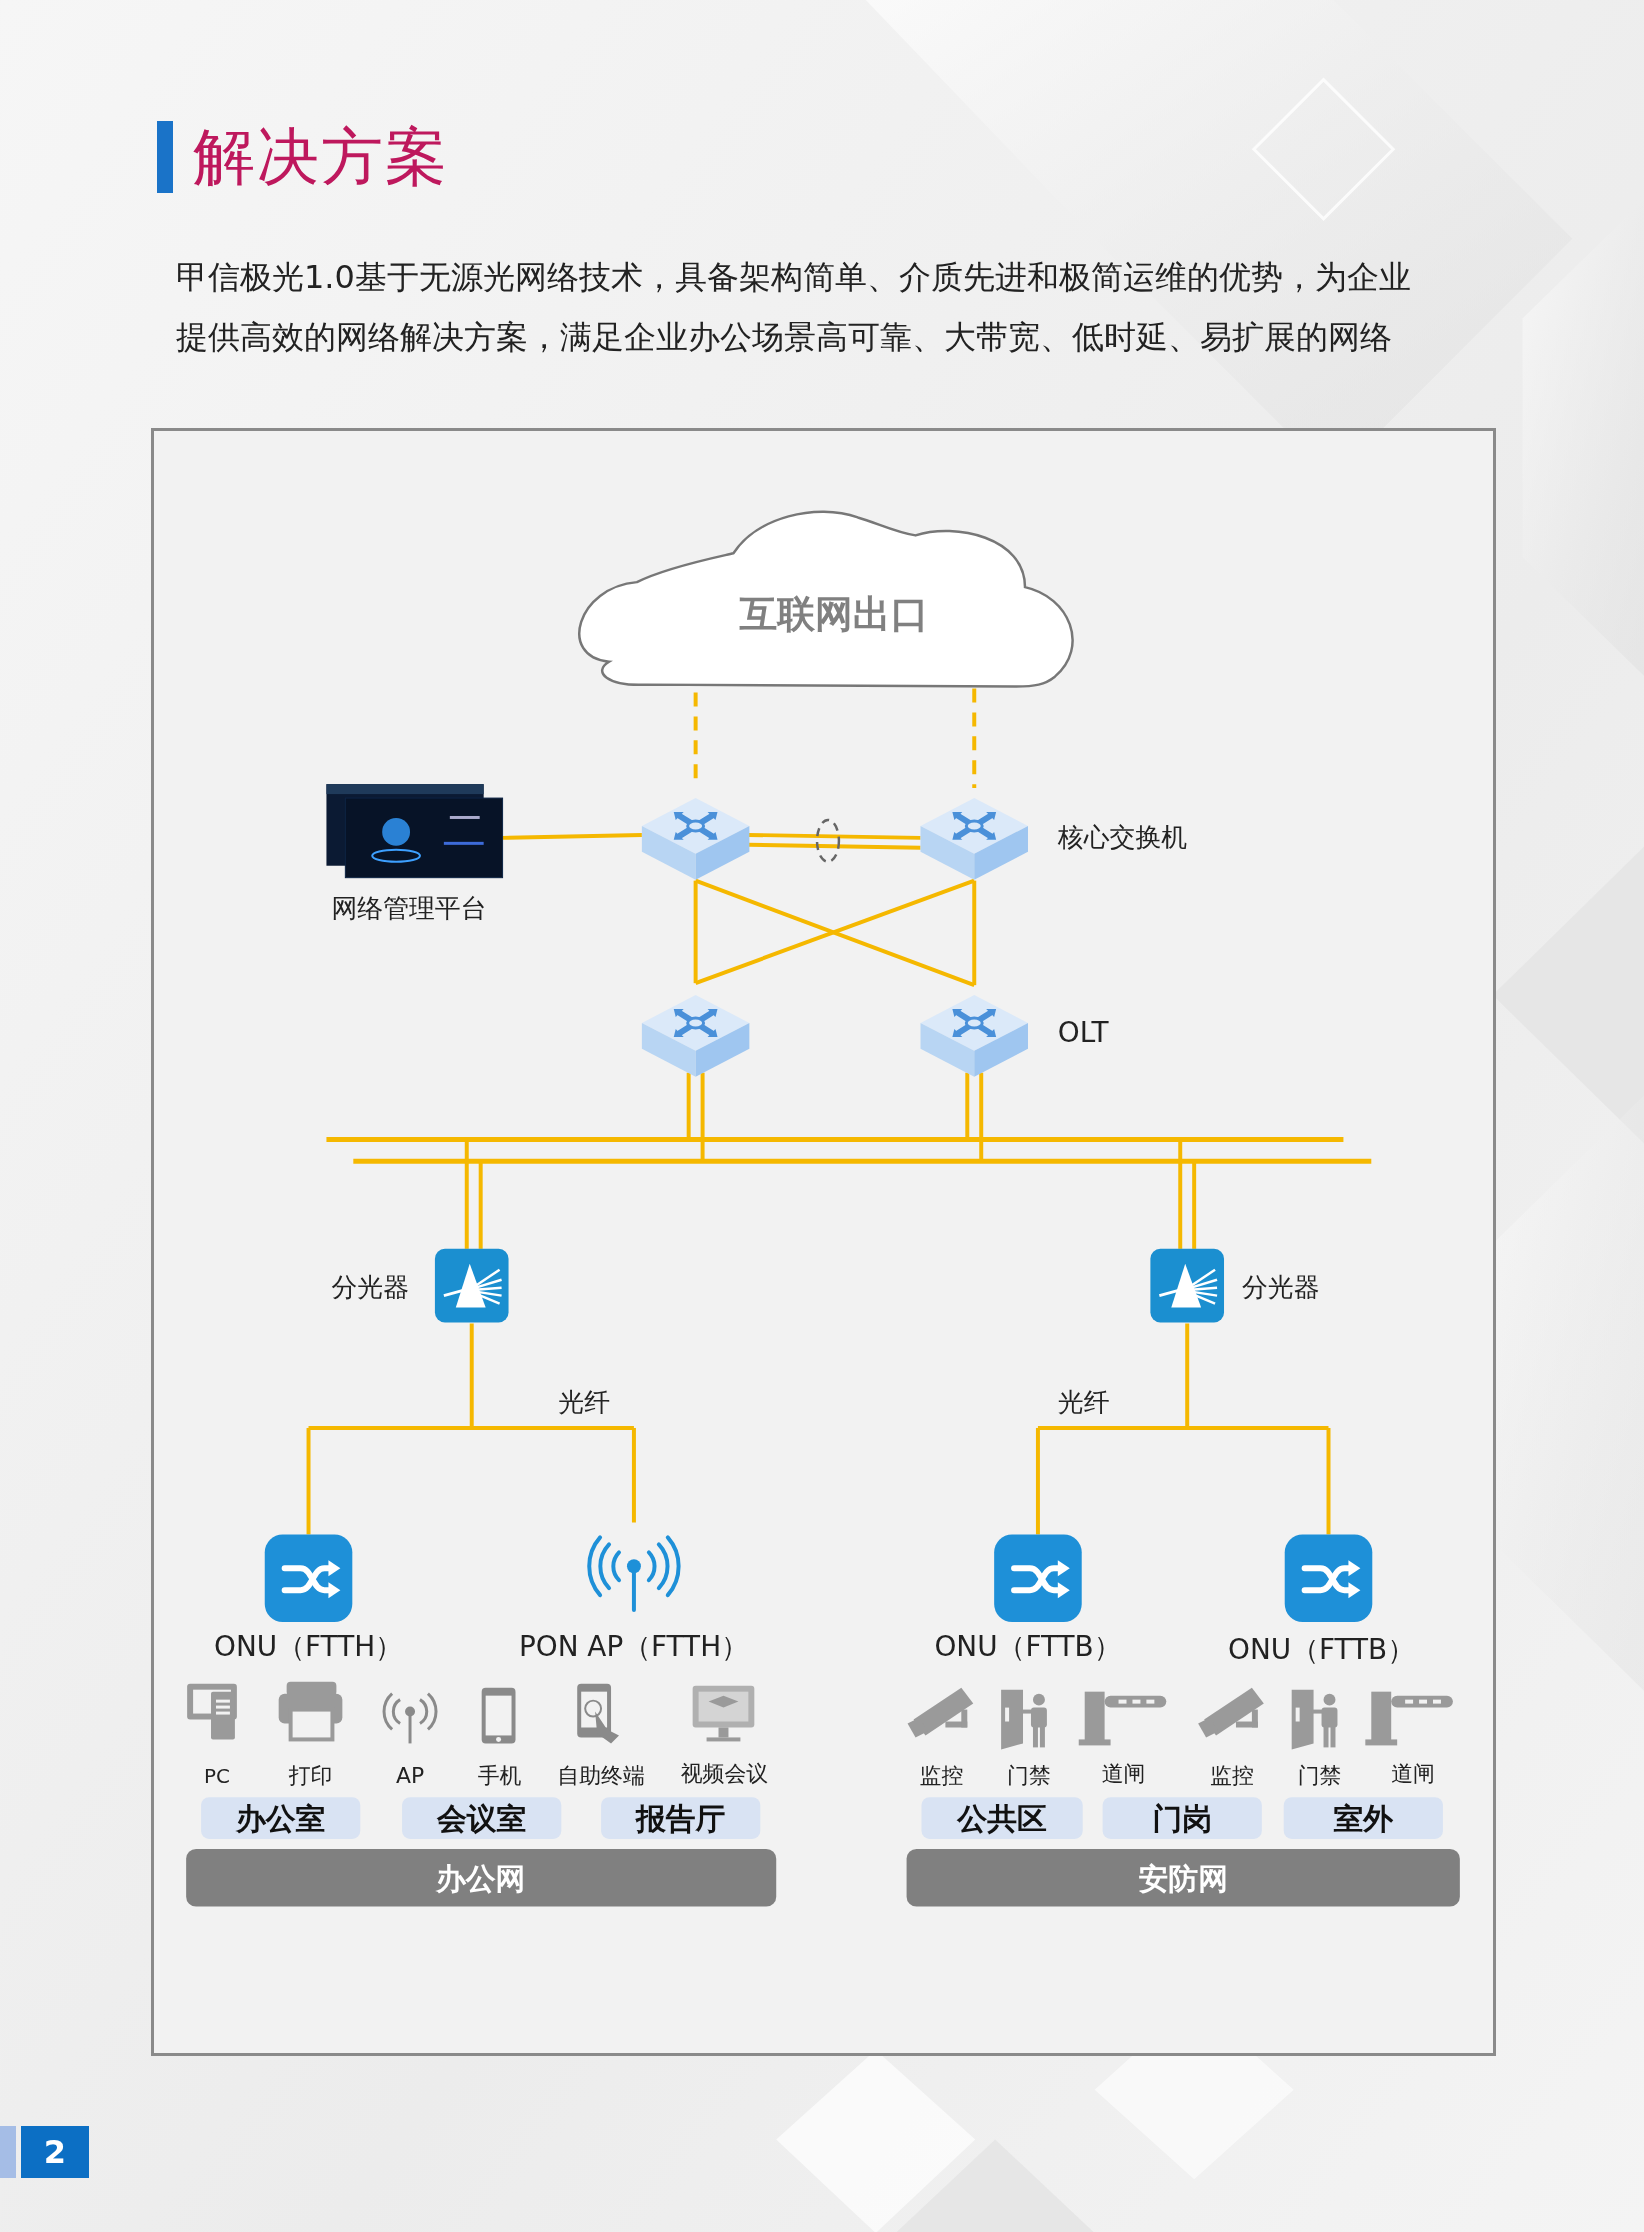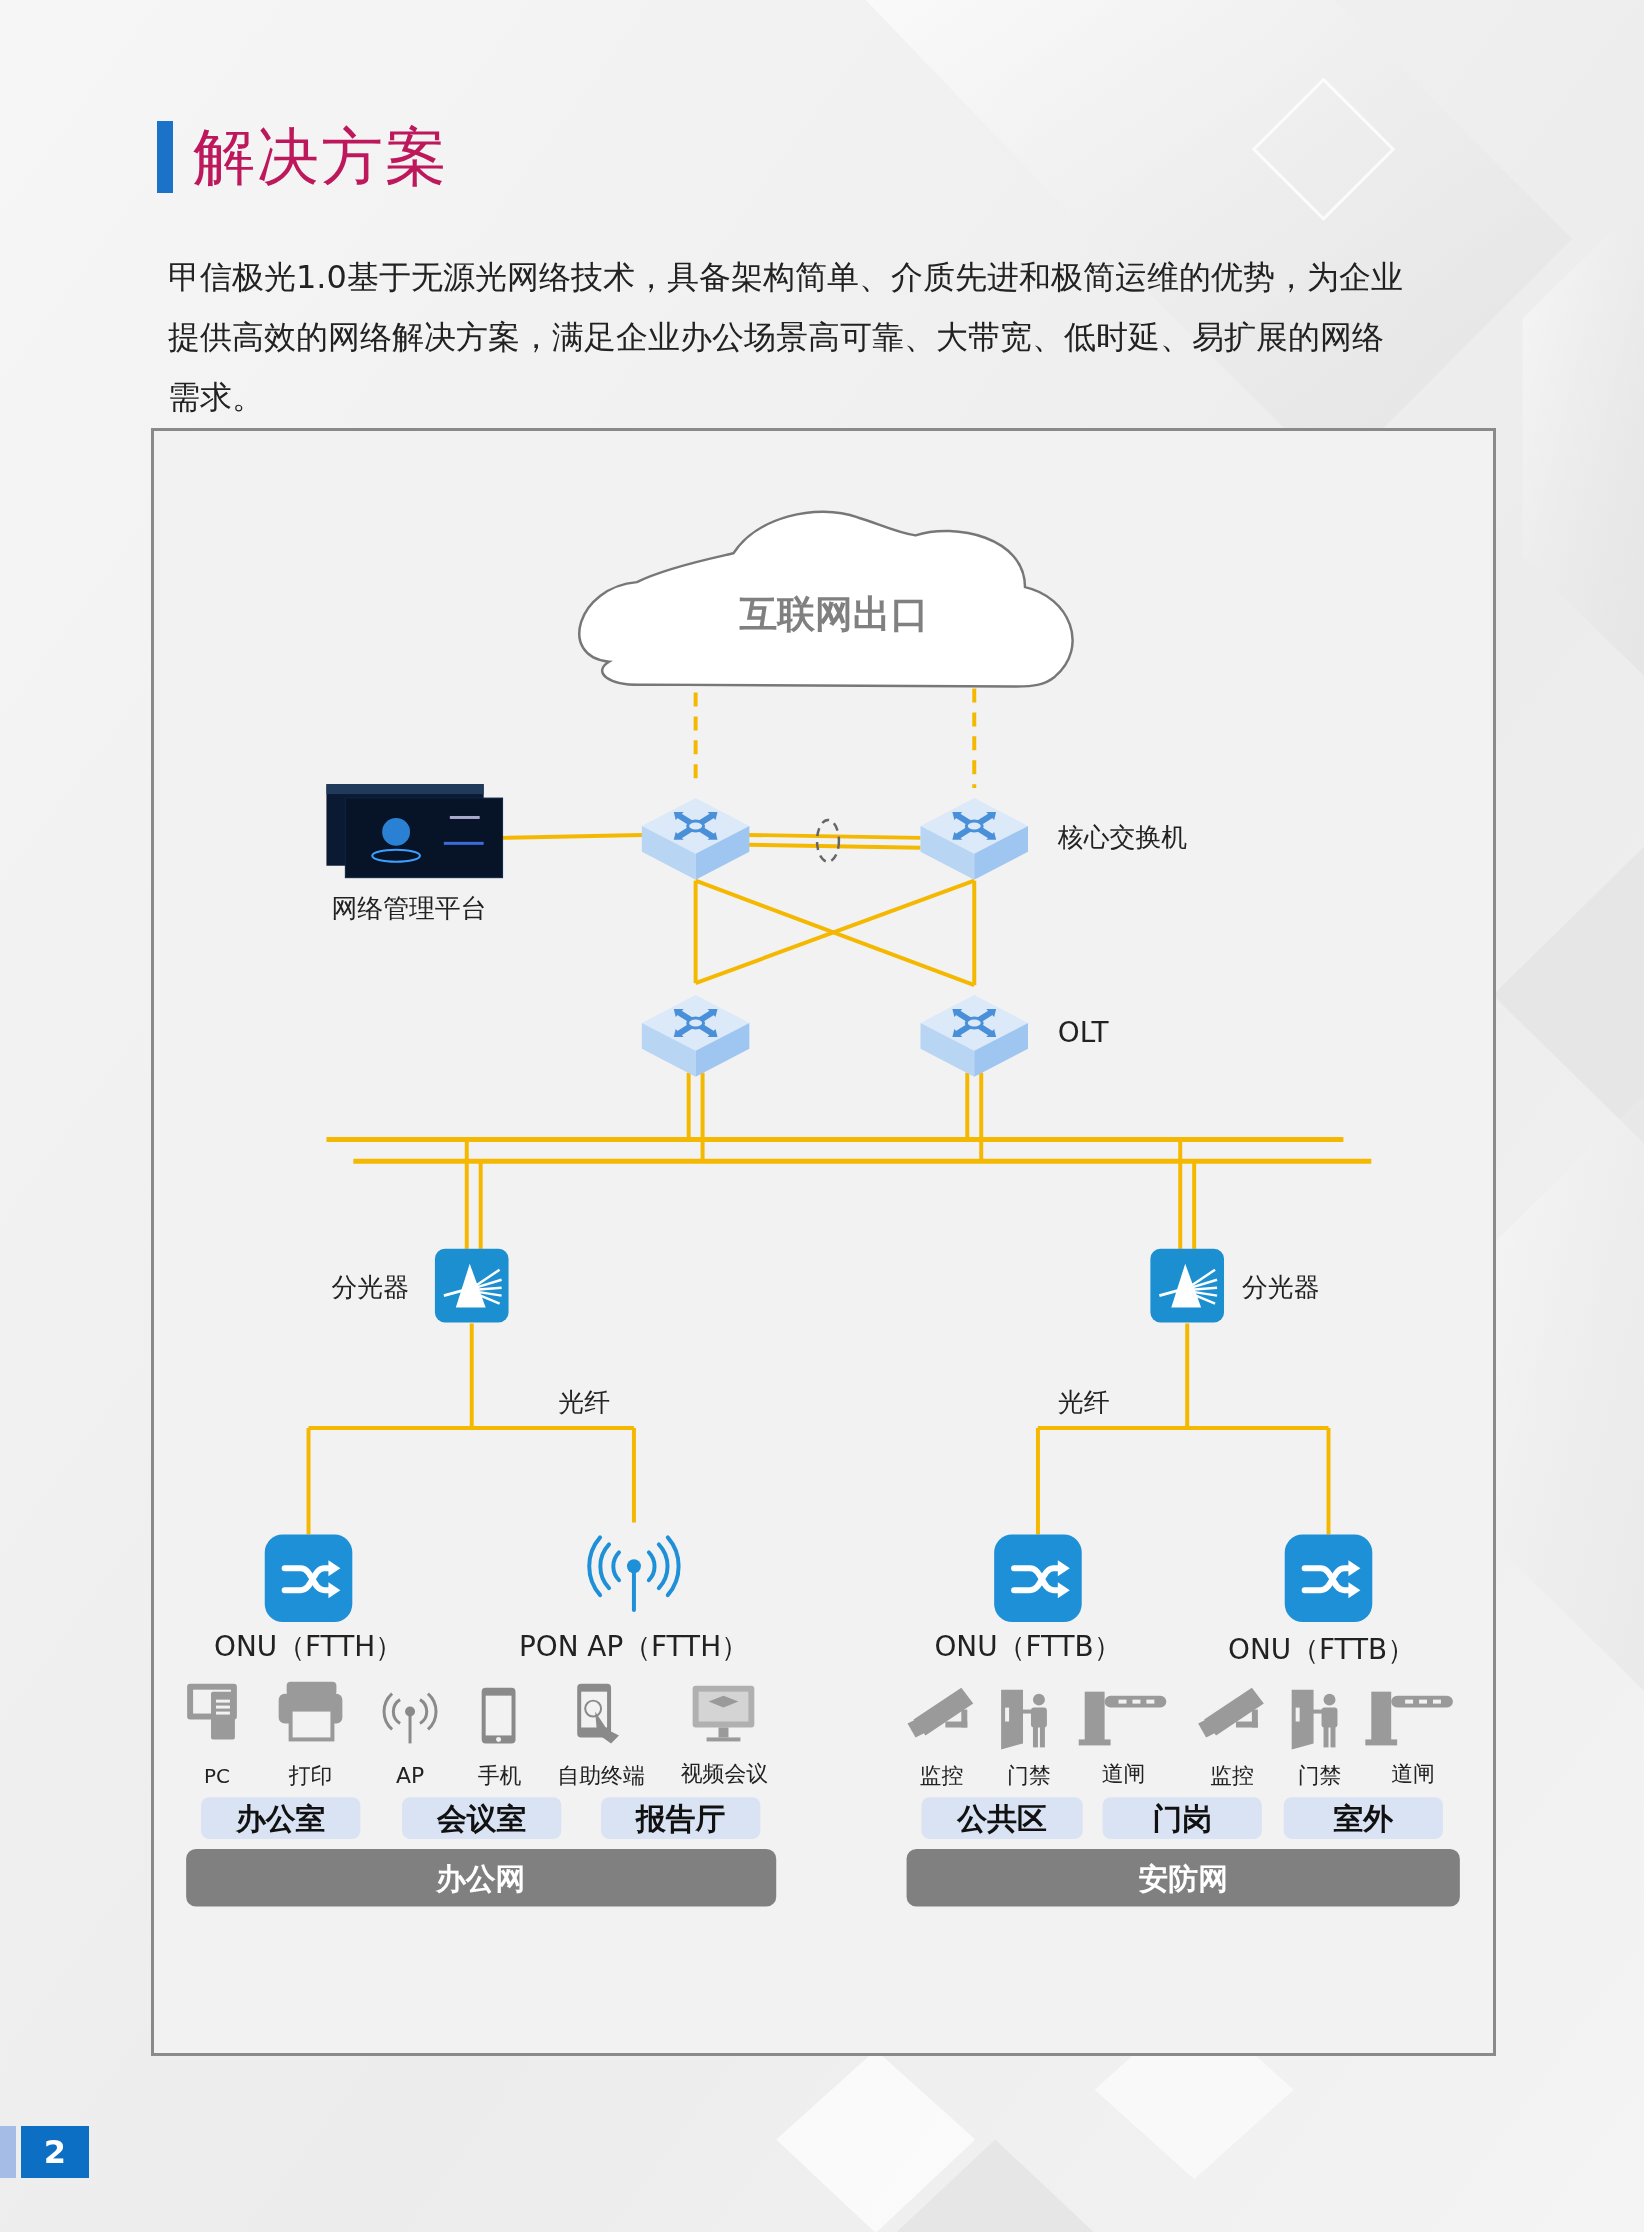--- a/index.html
+++ b/index.html
@@ -4,21 +4,21 @@
 <style>
   html, body { margin: 0; padding: 0; }
   body {
     width: 1645px; height: 2233px; position: relative; overflow: hidden;
     font-family: "DejaVu Sans", "Liberation Sans", sans-serif;
     background: #f3f3f3;
   }
   .bg { position: absolute; inset: 0; z-index: 0; }
   .title-bar { position: absolute; left: 157px; top: 121px; width: 16px; height: 72px; background: #1a73c8; z-index: 2; }
   .title { position: absolute; left: 193px; top: 115px; font-size: 62px; color: #be185d; z-index: 2; letter-spacing: 2px; font-weight: 500; }
-  .intro { position: absolute; left: 168px; top: 247px; width: 1294px; font-size: 32px; line-height: 60px; color: #222; z-index: 2; }
+  .intro { position: absolute; left: 176px; top: 247px; width: 1294px; font-size: 32px; line-height: 60px; color: #222; z-index: 2; }
   .frame {
     position: absolute; left: 151px; top: 428px; width: 1339px; height: 1622px;
     border: 3px solid #8a8a8a; background: #f2f2f2; z-index: 2;
   }
   .diagram { position: absolute; left: 0; top: 0; z-index: 3; }
   .svgtext { font-family: "DejaVu Sans", "Liberation Sans", sans-serif; }
   .page-num {
     position: absolute; left: 21px; top: 2126px; width: 68px; height: 52px;
     background: #0c6fc4; color: #fff; font-size: 32px; font-weight: bold;
     text-align: center; line-height: 52px; z-index: 3;
@@ -50,21 +50,20 @@
   <polygon points="1100,2100 1200,2010 1300,2100 1200,2190" fill="#ffffff" opacity="0.6"></polygon>
   <polygon points="900,2244 1000,2150 1100,2244" fill="#e0e0e0" opacity="0.6"></polygon>
 </svg>
 
 <div class="title-bar"></div>
 <div class="title">解决方案</div>
 
 <div class="intro">
   <div>甲信极光1.0基于无源光网络技术，具备架构简单、介质先进和极简运维的优势，为企业</div>
   <div>提供高效的网络解决方案，满足企业办公场景高可靠、大带宽、低时延、易扩展的网络</div>
-  <div>需求。</div>
 </div>
 
 <div class="frame"></div>
 
 <svg class="diagram" width="1645" height="2233" viewBox="0 0 1653 2244">
   <defs>
     <g id="switchShape">
       <polygon points="0,-30 54,-2 0,26 -54,-2" fill="#dbe9f9"></polygon>
       <polygon points="-54,-2 0,26 0,52 -54,24" fill="#b8d5f3"></polygon>
       <polygon points="54,-2 0,26 0,52 54,24" fill="#9fc6f0"></polygon>

